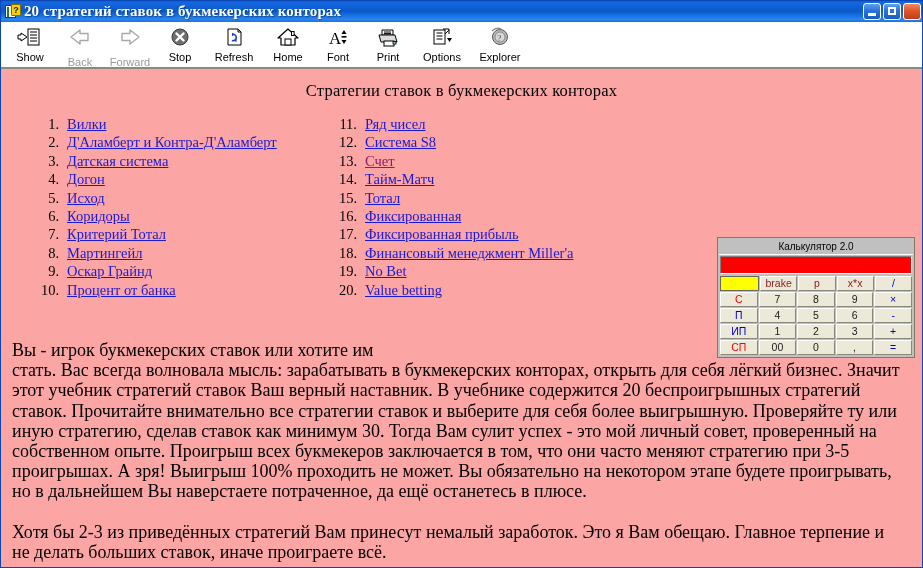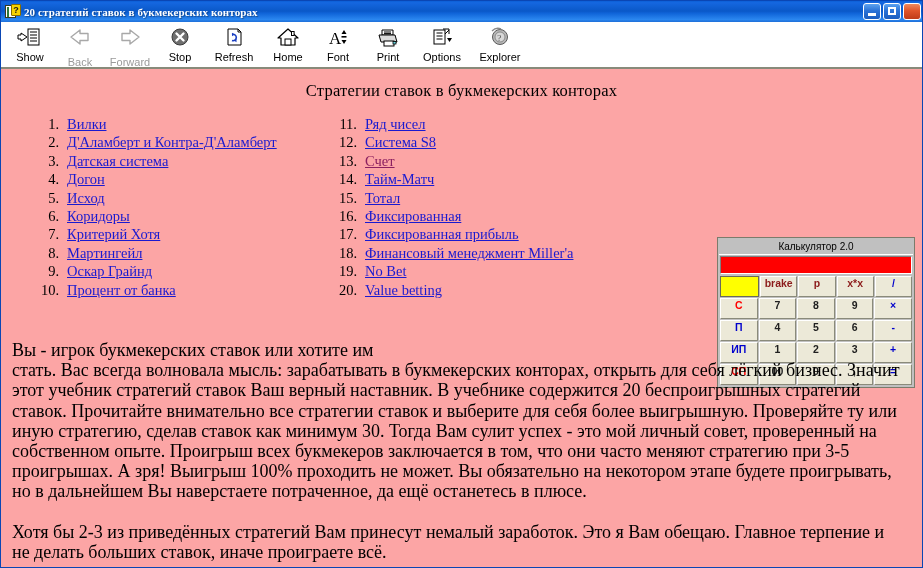--- a/index.html
+++ b/index.html
@@ -77,21 +77,21 @@
     color: #1a1a1a;
     font-size: 9px;
     font-weight: bold;
     line-height: 10px;
     text-align: center;
     font-family: "Liberation Sans", sans-serif;
     box-sizing: border-box;
   }
   #title-text {
     color: #ffffff;
-    font-size: 11px;
+    font-size: 15px;
     font-weight: bold;
     font-family: "Liberation Serif", serif;
     letter-spacing: 0.1px;
     white-space: nowrap;
     text-shadow: 1px 1px 1px rgba(0,0,0,0.35);
   }
   #winbuttons {
     position: absolute;
     right: 1px;
     top: 2px;
@@ -239,31 +239,31 @@
     margin: 1px 1px 2px 1px;
     box-sizing: border-box;
   }
   .calc-row {
     display: flex;
     gap: 1px;
     margin: 0 1px 1px 1px;
   }
   .calc-key {
     flex: 1 1 0;
-    height: 21px;
+    height: 15px;
     background: #ece9d8;
     border: 1px solid #ffffff;
     border-right-color: #8a8a7a;
     border-bottom-color: #8a8a7a;
     box-sizing: border-box;
     font-size: 10.5px;
     line-height: 13px;
     text-align: center;
     color: #202020;
-    font-weight: bold;
+    font-weight: normal;
     font-family: "Liberation Sans", sans-serif;
     overflow: hidden;
     cursor: default;
   }
   .calc-key.entry {
     background: #ffff00;
     border: 1px solid #6a6a5a;
     flex: 1.05 1 0;
   }
   .calc-key.dark-red { color: #8b1a1a; }
@@ -454,21 +454,21 @@
           <div class="li">
             <span class="num">5.</span>
             <a>Исход</a>
           </div>
           <div class="li">
             <span class="num">6.</span>
             <a>Коридоры</a>
           </div>
           <div class="li">
             <span class="num">7.</span>
-            <a>Критерий Хотя</a>
+            <a>Критерий Тотал</a>
           </div>
           <div class="li">
             <span class="num">8.</span>
             <a>Мартингейл</a>
           </div>
           <div class="li">
             <span class="num">9.</span>
             <a>Оскар Грайнд</a>
           </div>
           <div class="li">

